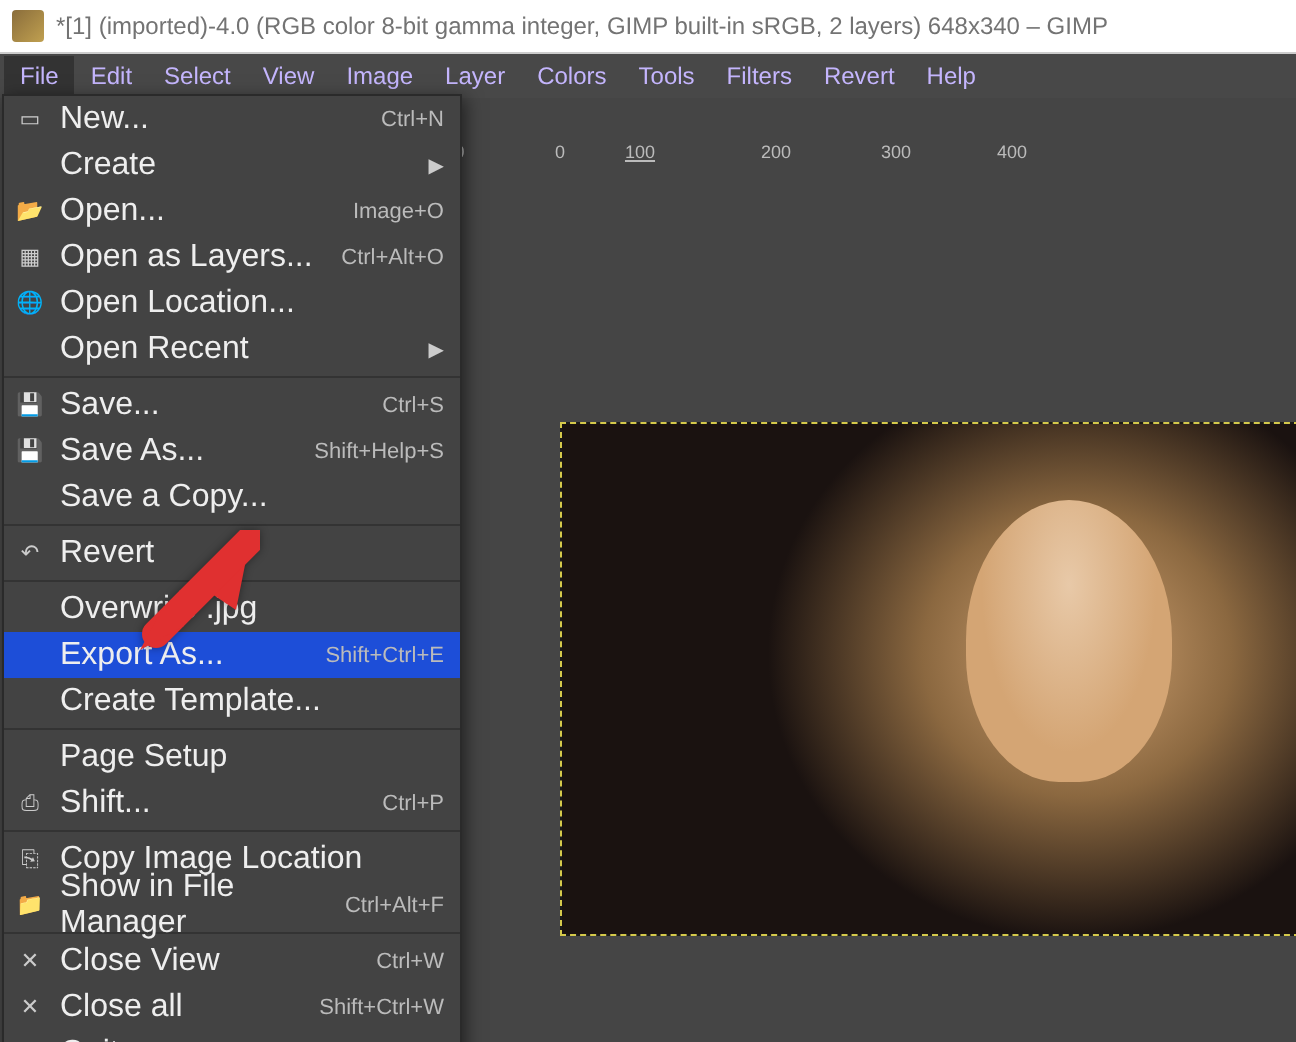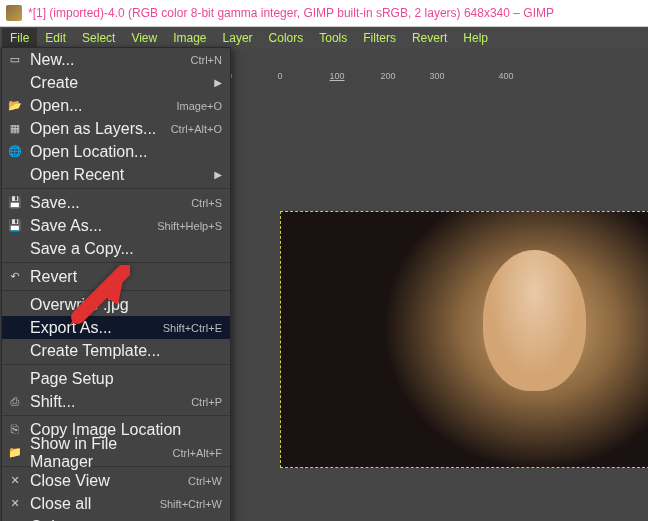--- a/index.html
+++ b/index.html
@@ -1,32 +1,32 @@
 <!DOCTYPE html>
 <html><head>
 <meta charset="utf-8">
 <style>
 body{margin:0;font-family:"Segoe UI",Tahoma,sans-serif;font-size:12px;background:#454545;color:#ddd;width:648px;height:521px;overflow:hidden;position:relative}
-.titlebar{background:#fff;color:#ec4899;height:26px;display:flex;align-items:center;padding:0 6px;border-bottom:1px solid #ccc}
+.titlebar{background:#fff;color:#737373;height:26px;display:flex;align-items:center;padding:0 6px;border-bottom:1px solid #ccc}
 .titlebar .icon{width:16px;height:16px;margin-right:6px;background:linear-gradient(135deg,#8a6d3b 0%,#c0a050 100%);border-radius:2px}
 .titlebar span{font-size:12px}
 .menubar{background:#484848;height:22px;display:flex;align-items:center;padding:0 2px}
-.menubar .mi{padding:3px 8px;cursor:default;color:#bef264}
+.menubar .mi{padding:3px 8px;cursor:default;color:#c4b5fd}
 .menubar .mi.open{background:#333}
 .toolbar{background:#454545;height:22px;position:relative}
 .ruler-h{background:#454545;height:16px;position:relative;margin-left:35px}
 .ruler-h .num{position:absolute;top:0;font-size:9px;color:#bbb;transform:translateX(-50%)}
 .canvas-area{position:absolute;left:0;right:0;top:86px;bottom:0;background:#454545}
 .canvas-bg{position:absolute;left:280px;top:125px;width:368px;height:255px;background:#1a1a1a;border:1px dashed #d4c94b;overflow:hidden}
 .photo{position:absolute;inset:0;background:radial-gradient(ellipse 60% 80% at 70% 45%,#d4a574 0%,#8b6840 35%,#1a1210 70%);}
 .photo::before{content:"";position:absolute;left:55%;top:15%;width:28%;height:55%;background:radial-gradient(ellipse at 50% 30%,#e8c9a8 0%,#d4a574 60%);border-radius:50% 50% 45% 45%}
 .photo::after{content:"";position:absolute;left:50%;top:5%;width:38%;height:60%;background:linear-gradient(180deg,#e8d9b5 0%,#c9b88e 100%);border-radius:50% 50% 30% 30%;z-index:-1}
 .dropdown{position:absolute;left:1px;top:47px;width:228px;background:#434343;border:1px solid #2a2a2a;box-shadow:2px 2px 8px rgba(0,0,0,.5);z-index:100}
 .dropdown .row{display:flex;align-items:center;height:23px;padding:0 8px 0 4px;cursor:default}
-.dropdown .row.hi{background:#0f172a}
+.dropdown .row.hi{background:#1d4ed8}
 .dropdown .sep{height:1px;background:#333;margin:2px 0}
 .dropdown .ic{width:18px;height:16px;margin-right:6px;display:flex;align-items:center;justify-content:center;font-size:11px;color:#ccc}
 .dropdown .lbl{flex:1;color:#eee;font-size:16px}
 .dropdown .sc{color:#bbb;font-size:11px}
 .dropdown .sub{color:#ccc;font-size:10px;margin-left:auto}
 .arrow{position:absolute;left:70px;top:265px;z-index:200;pointer-events:none}
 .arrow svg{filter:drop-shadow(0 0 2px rgba(0,0,0,.4))}
 </style>
 </head>
 <body>
@@ -49,23 +49,23 @@
     <div class="mi">Revert</div>
     <div class="mi">Help</div>
   </div>
 
 <div class="toolbar"></div>
 
 <div class="ruler-h">
     <div class="num" style="left: 131.42px;">-200</div>
     <div class="num" style="left: 188.21px;">-100</div>
     <div class="num" style="left: 245px;">0</div>
-    <div class="num" style="left: 302px; text-decoration: underline;">100</div>
+    <div class="num" style="left: 285px; text-decoration: underline;">100</div>
     <div class="num" style="left: 353px;">200</div>
-    <div class="num" style="left: 402px;">300</div>
+    <div class="num" style="left: 413px;">300</div>
     <div class="num" style="left: 471px;">400</div>
   </div>
 
 <div class="canvas-area">
   <div class="canvas-bg">
     <div class="photo"></div>
   </div>
 </div>
 
 <div class="dropdown">

